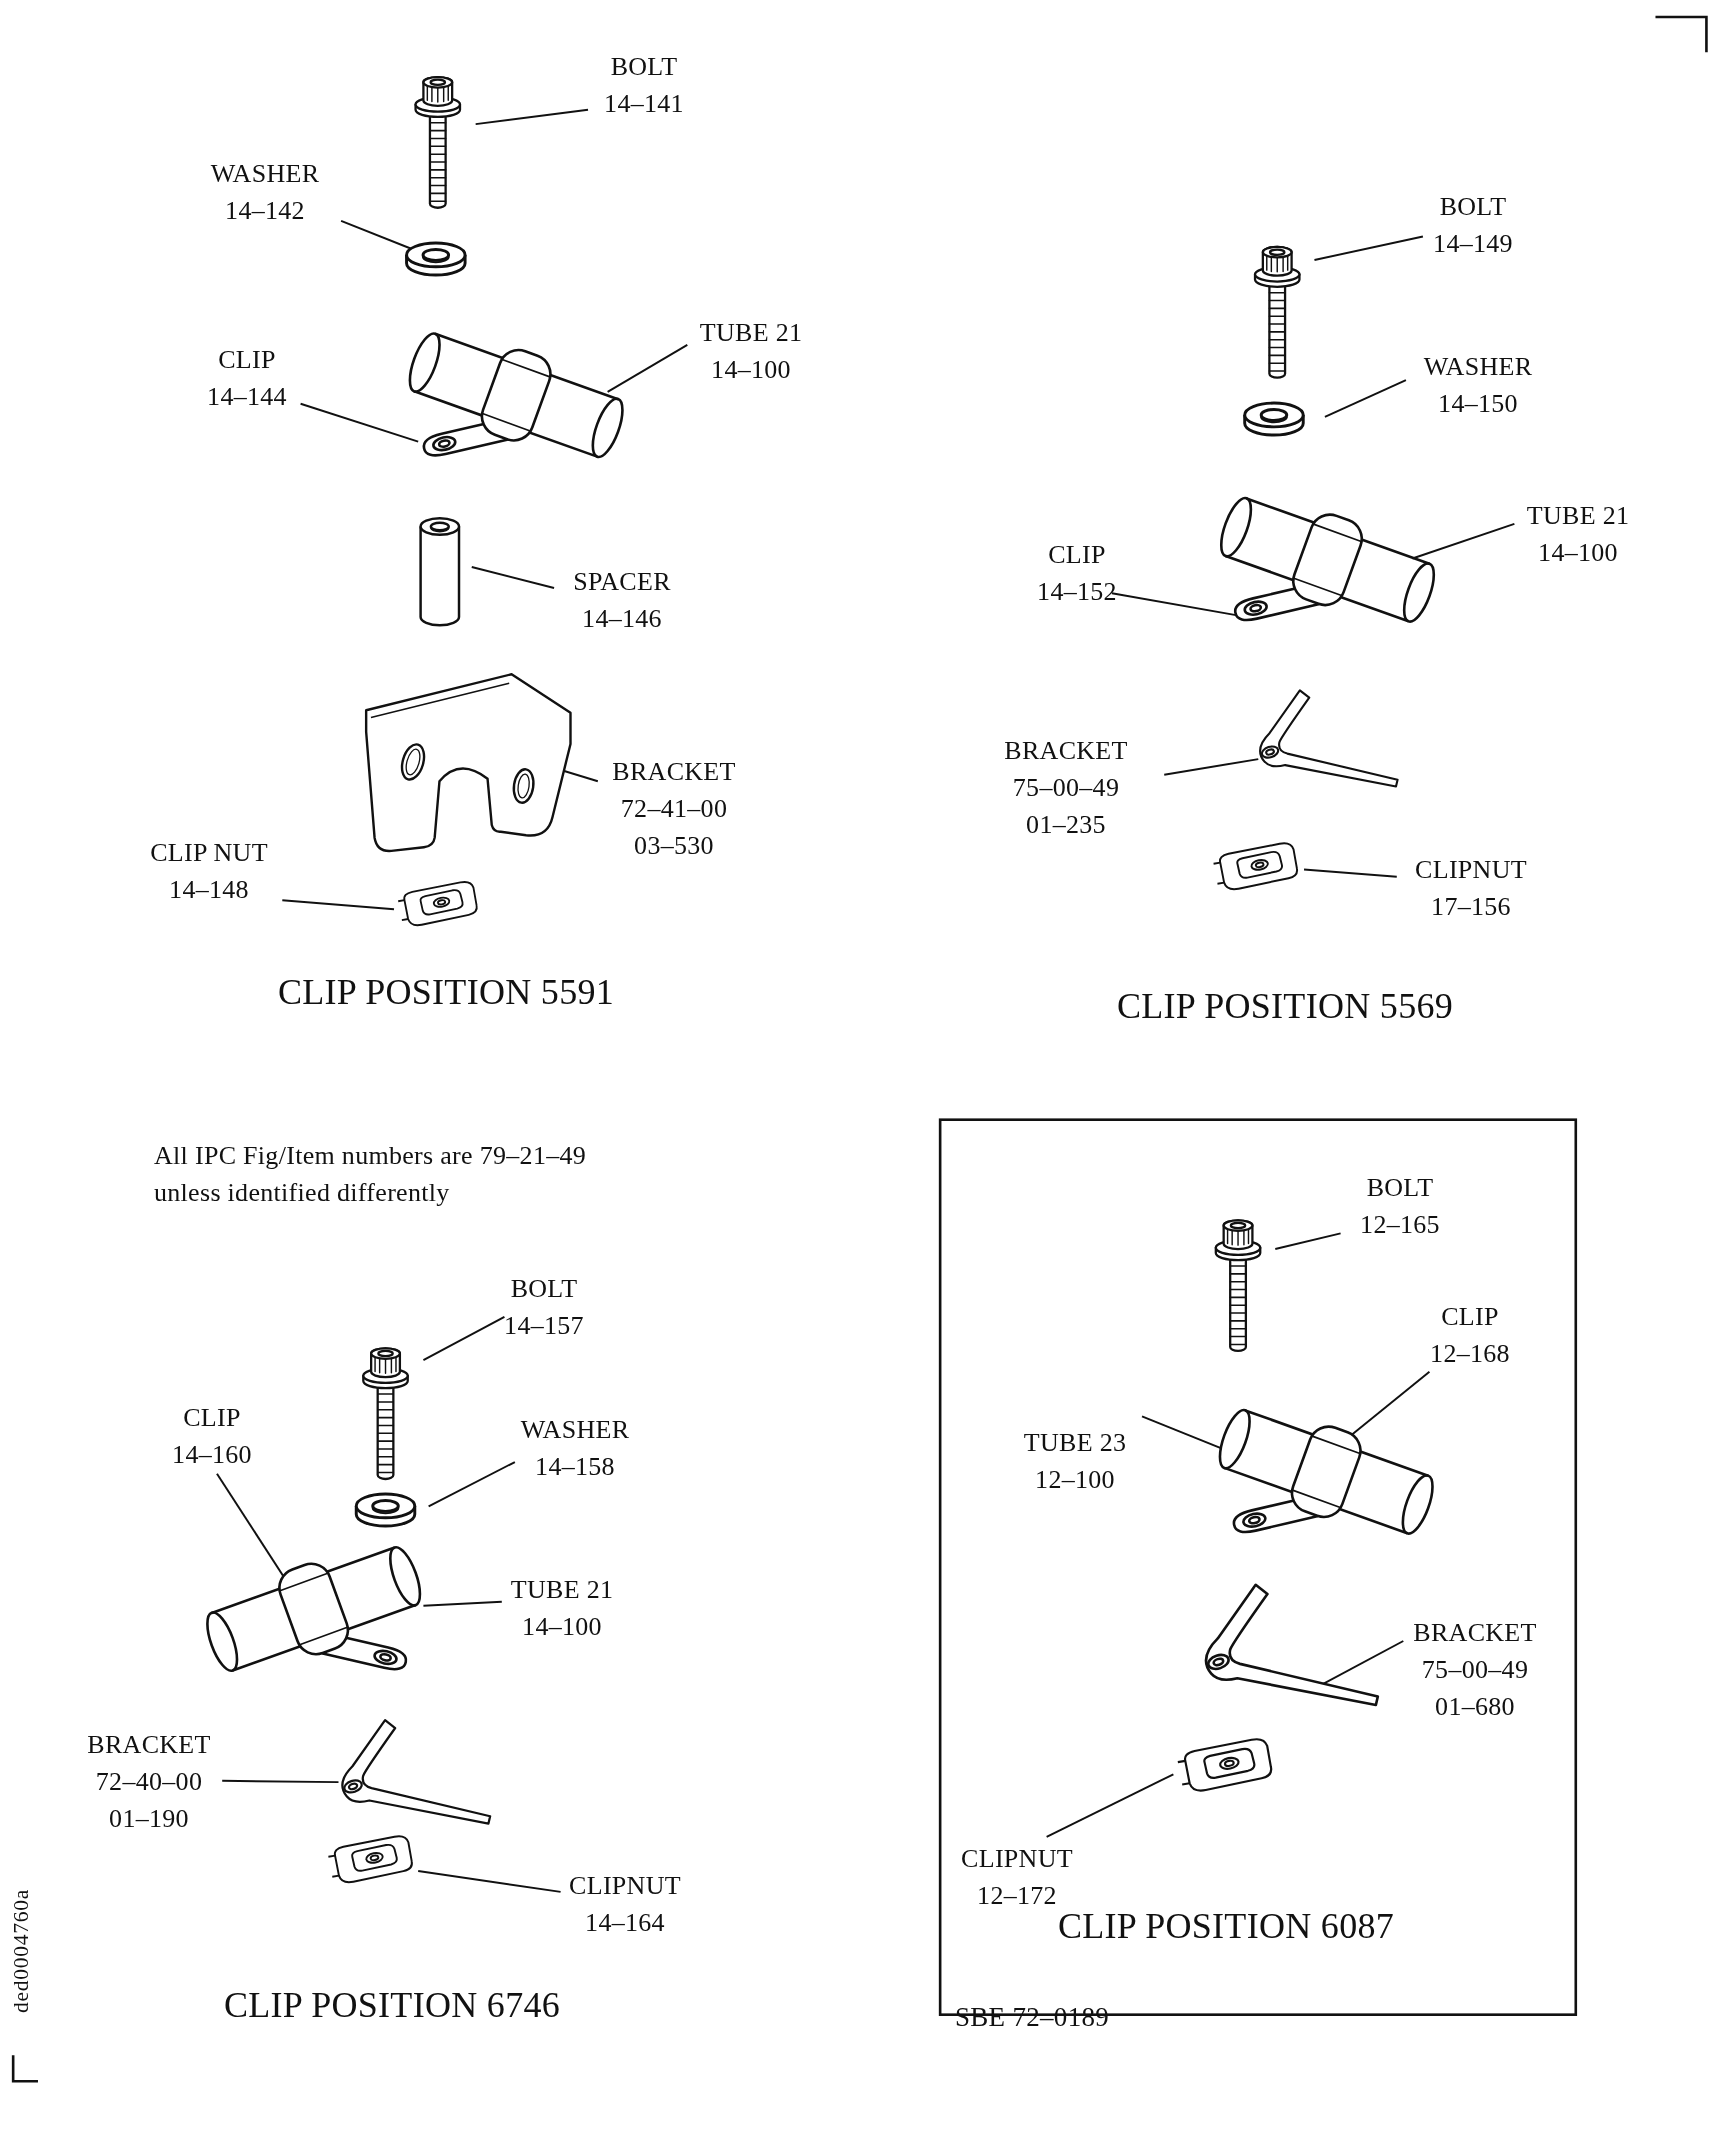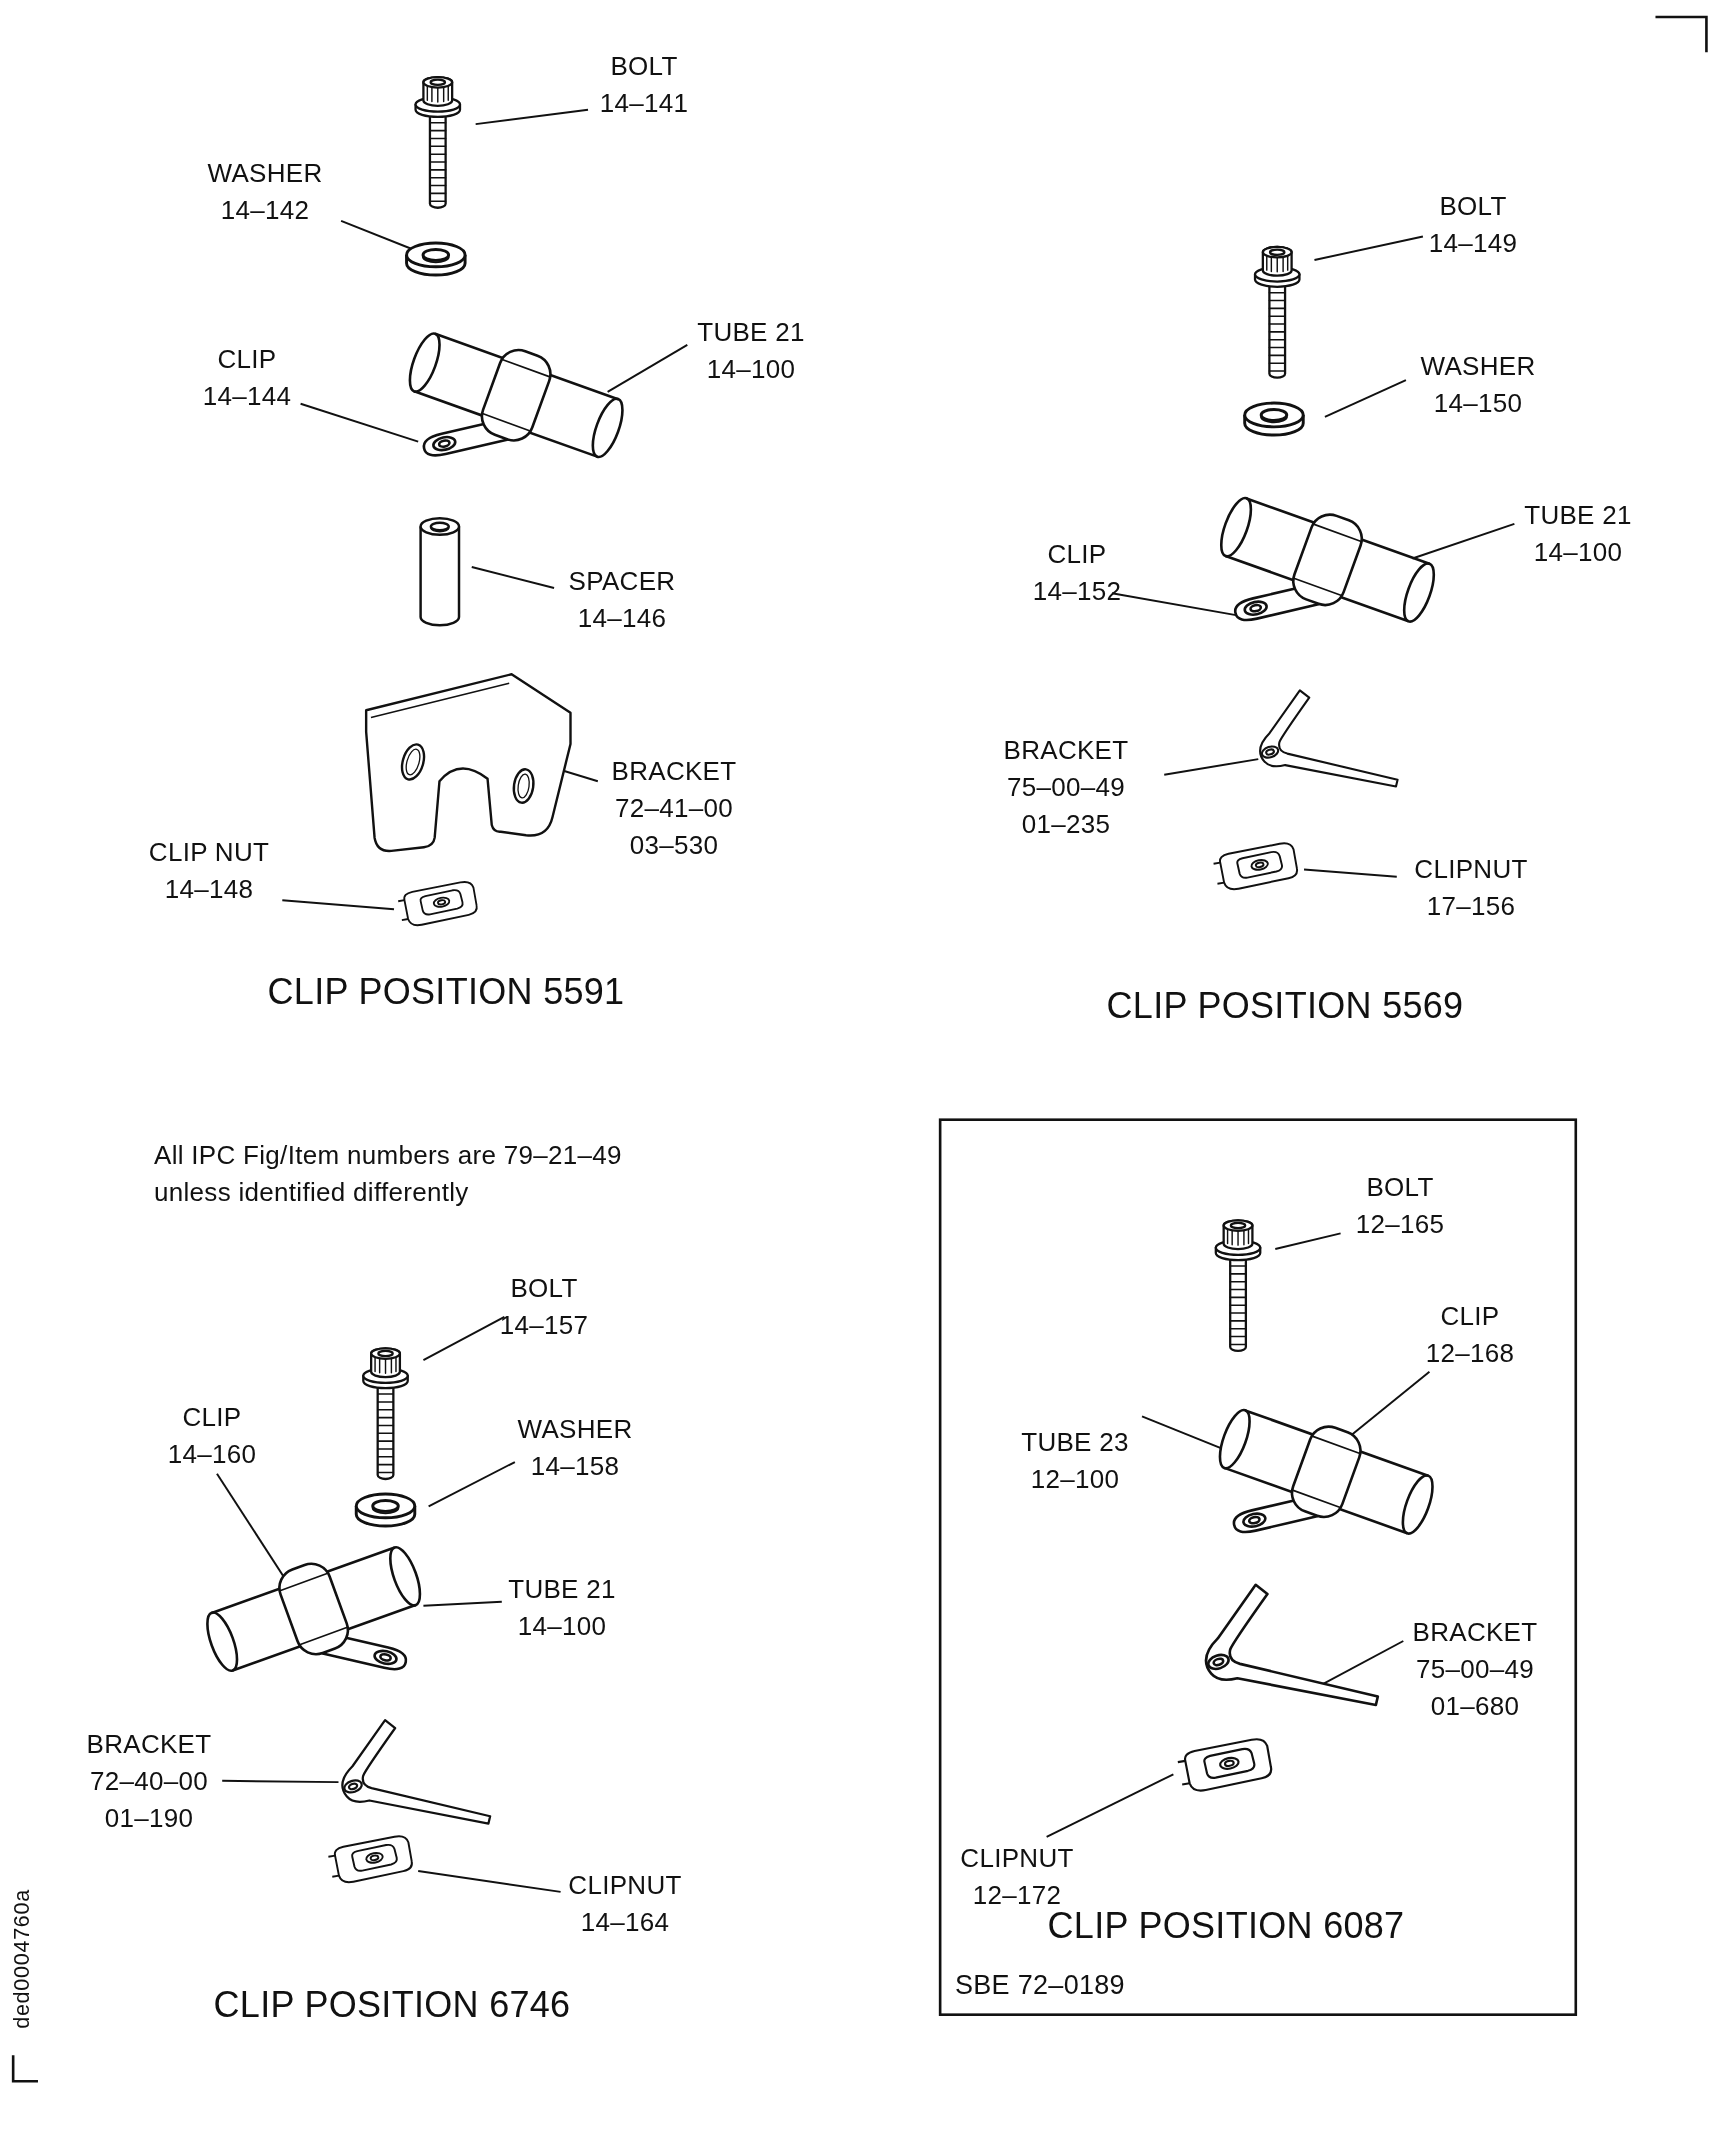--- a/index.html
+++ b/index.html
@@ -1,31 +1,31 @@
 <!DOCTYPE html>
 <html style="font-size:10.5px"><head>
 <meta charset="utf-8">
 <style>
   * { margin:0; padding:0; box-sizing:border-box; }
   html,body { background:#fff; }
   .page {
     position:relative; width:1732px; height:2129px; background:#ffffff;
-    font-family:Liberation Sans, sans-serif; color:#111; overflow:hidden;
+    font-family:Liberation Serif, serif; color:#111; overflow:hidden;
   }
   .art { position:absolute; left:0; top:0; }
   .lbl {
     position:absolute; transform:translateX(-50%); text-align:center;
     font-size:26px; line-height:37px; white-space:nowrap; letter-spacing:0.3px;
   }
   .caption {
     position:absolute; transform:translateX(-50%); text-align:center;
     font-size:36px; white-space:nowrap; letter-spacing:0.3px;
   }
   .note { position:absolute; font-size:26px; line-height:37px; letter-spacing:0.3px;margin-top:39px; }
-  .sbe  { position:absolute; font-size:27px; letter-spacing:0.3px; }
+  .sbe  { position:absolute; font-size:27px; letter-spacing:0.3px;margin-top:32px; }
   .doccode {
     position:absolute; font-size:21.6px; letter-spacing:0.7px;
     writing-mode:vertical-rl; transform:rotate(180deg);
   }
 </style>
 </head>
 <body>
 
 <div class="page">
 

